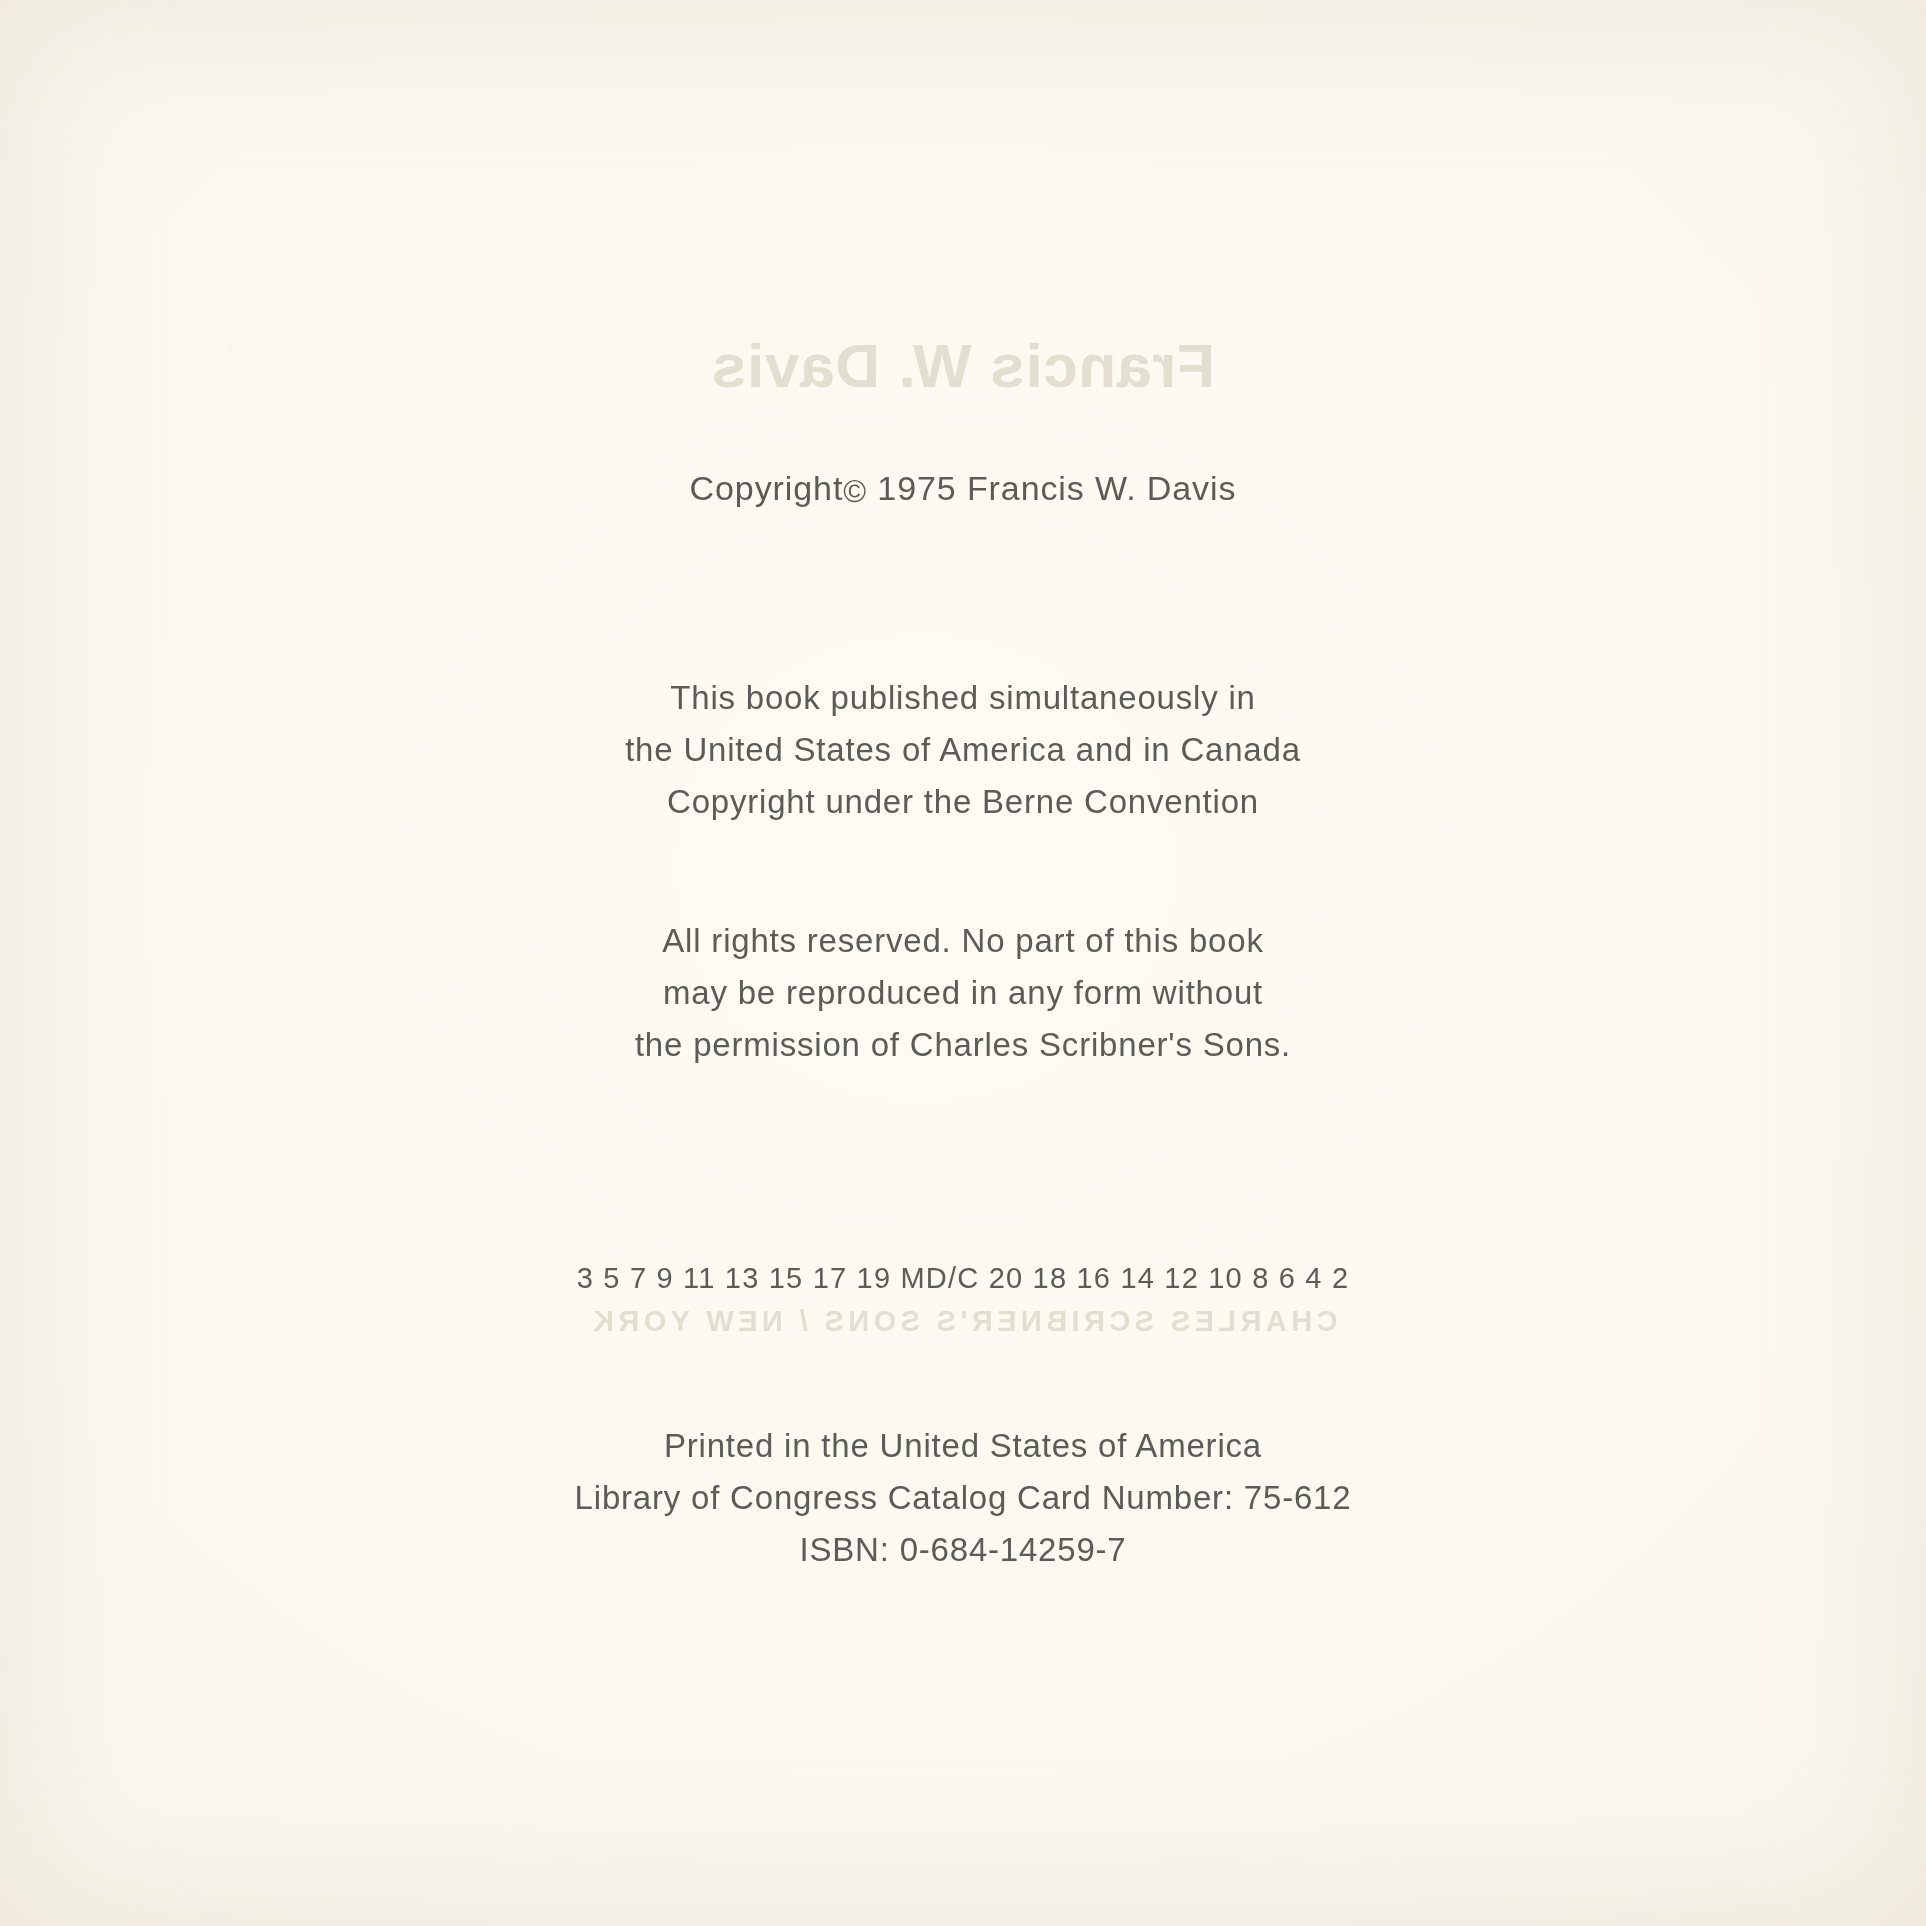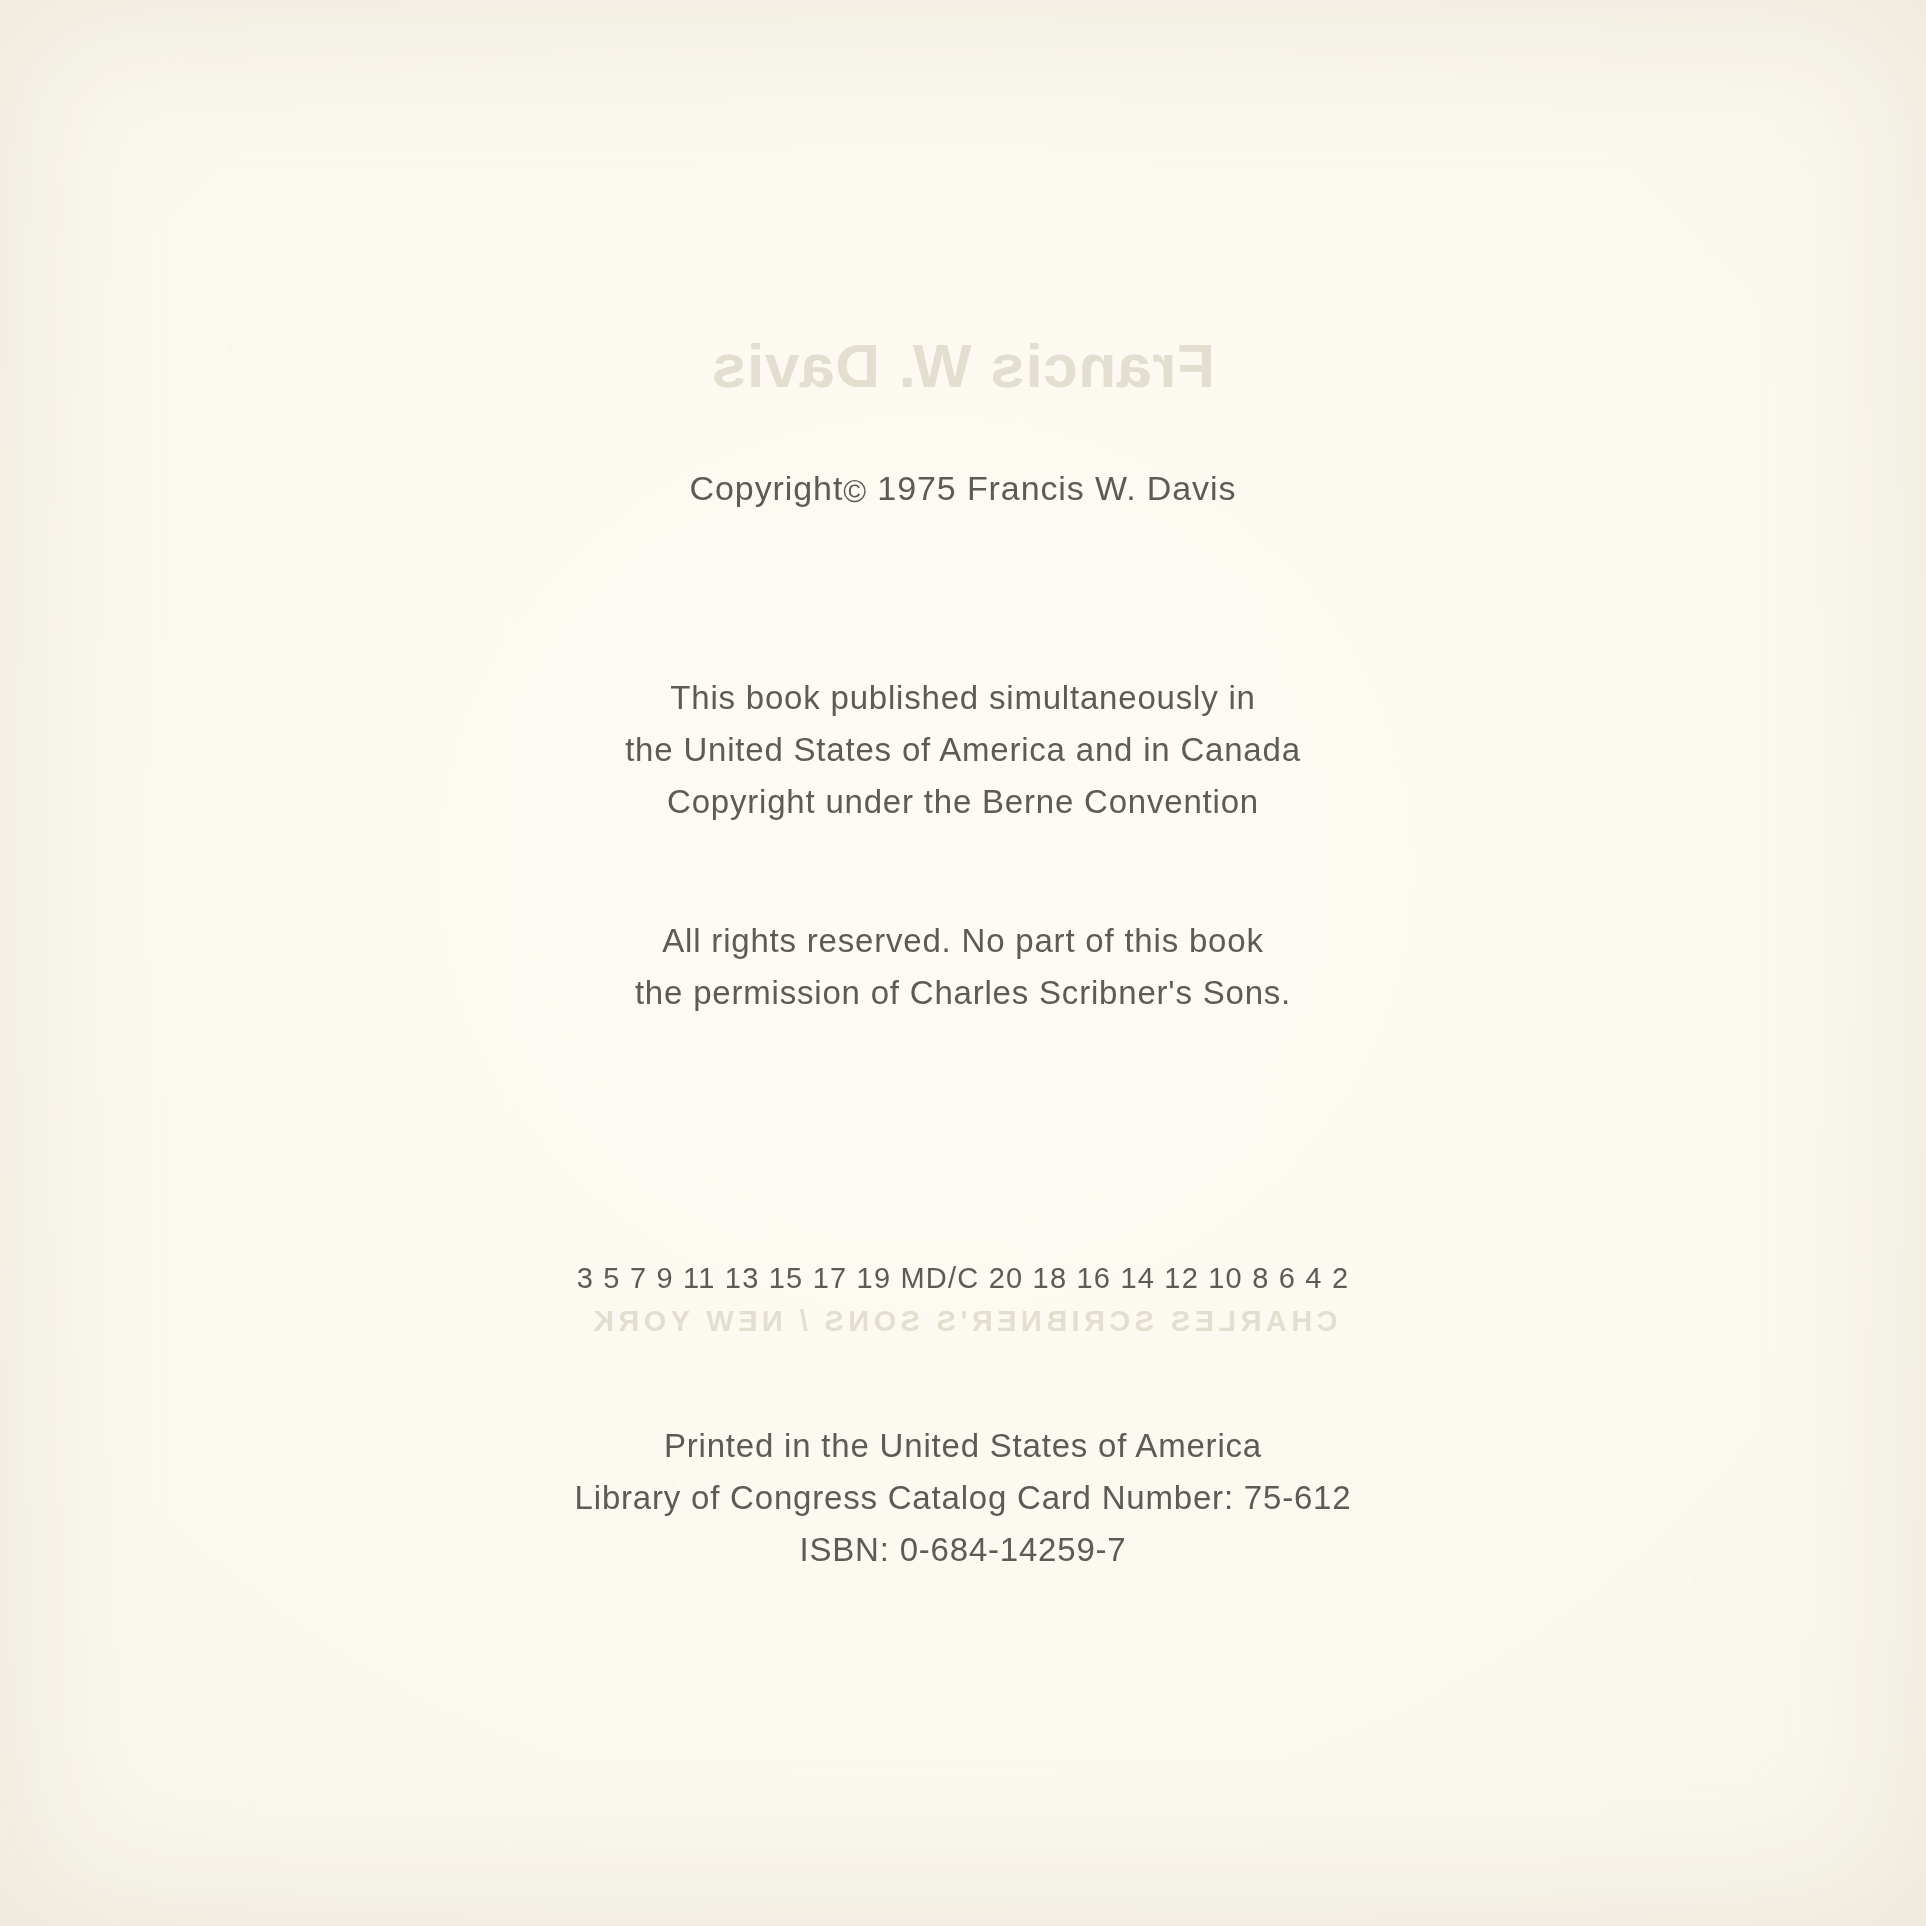--- a/index.html
+++ b/index.html
@@ -144,20 +144,21 @@
     </div>
 
     <div class="block published-block">
       <span class="line">This book published simultaneously in</span>
       <span class="line">the United States of America and in Canada</span>
       <span class="line">Copyright under the Berne Convention</span>
     </div>
 
     <div class="block rights-block">
       <span class="line">All rights reserved. No part of this book</span>
+      <span class="line">may be reproduced in any form without</span>
       <span class="line">the permission of Charles Scribner's Sons.</span>
     </div>
 
     <div class="block printrun-block">
       <span class="line">3 5 7 9 11 13 15 17 19 MD/C 20 18 16 14 12 10 8 6 4 2</span>
     </div>
 
     <div class="block imprint-block">
       <span class="line">Printed in the United States of America</span>
       <span class="line">Library of Congress Catalog Card Number: 75-612</span>

